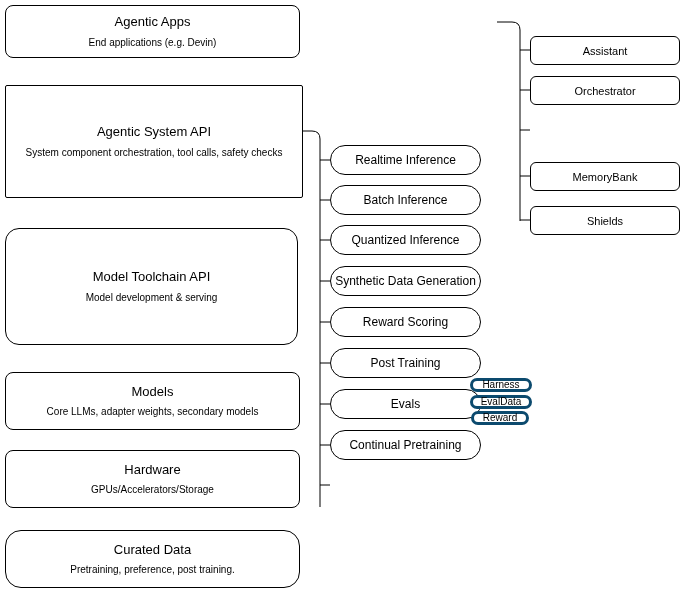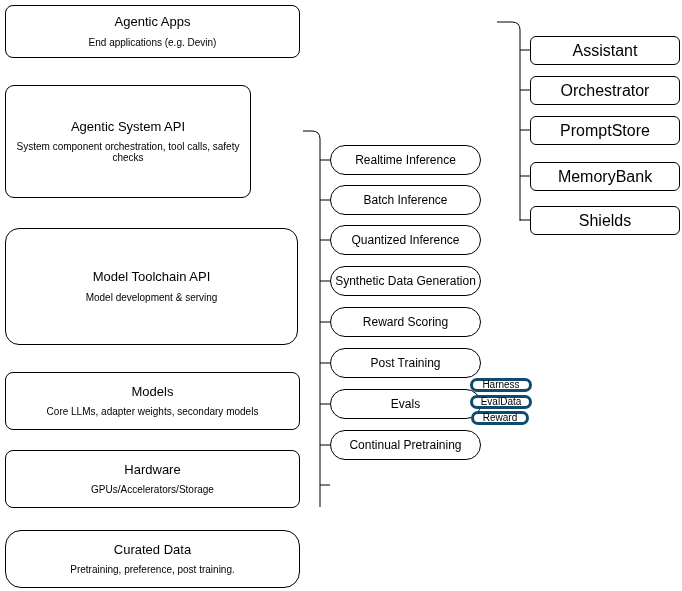--- a/index.html
+++ b/index.html
@@ -24,21 +24,21 @@
   }
   .lbox{gap:7px;padding:0 10px;}
   .lbox .title{font-size:13px;line-height:1.1;}
   .lbox .subtitle{font-size:10px;line-height:1.1;}
   .mbox{
     left:330px;width:151px;height:30px;
     border-radius:15px;font-size:12px;
   }
   .rbox{
     left:530px;width:150px;height:29px;
-    border-radius:6px;font-size:16px;
+    border-radius:6px;font-size:11px;
   }
   .pill{
     position:absolute;height:14px;
     background:#fff;border:3px solid #0c4a6e;border-radius:8px;
     display:flex;align-items:center;justify-content:center;
     font-size:10px;line-height:1;
   }
 </style>
 </head>
 <body>
@@ -50,21 +50,21 @@
     <path d="M320 160 H330 M320 200 H330 M320 240 H330 M320 281 H330 M320 322 H330 M320 363 H330 M320 404 H330 M320 445 H330 M320 485 H330" fill="none" stroke="#000" stroke-width="1"></path>
     <path d="M497 22 H512 Q520 22 520 30 V221" fill="none" stroke="#000" stroke-width="1"></path>
     <path d="M520 50 H530 M520 90 H530 M520 130 H530 M520 176 H530 M520 220 H530" fill="none" stroke="#000" stroke-width="1"></path>
   </svg>
 
   <div class="node lbox" style="left:5px;top:5px;width:295px;height:53px;border-radius:8px;">
     <div class="title">Agentic Apps</div>
     <div class="subtitle">End applications (e.g. Devin)</div>
   </div>
 
-  <div class="node lbox" style="left:5px;top:85px;width:246px;height:113px;border-radius:9px;">
+  <div class="node lbox" style="left:5px;top:85px;width:298px;height:113px;border-radius:2px;">
     <div class="title">Agentic System API</div>
     <div class="subtitle">System component orchestration, tool calls, safety checks</div>
   </div>
 
   <div class="node lbox" style="left:5px;top:228px;width:293px;height:117px;border-radius:14px;">
     <div class="title">Model Toolchain API</div>
     <div class="subtitle">Model development &amp; serving</div>
   </div>
 
   <div class="node lbox" style="left:5px;top:372px;width:295px;height:58px;border-radius:8px;">
@@ -90,17 +90,16 @@
   <div class="node mbox" style="top:348px;">Post Training</div>
   <div class="node mbox" style="top:389px;">Evals</div>
   <div class="node mbox" style="top:430px;">Continual Pretraining</div>
 
   <div class="pill" style="left:470px;top:378px;width:62px;">Harness</div>
   <div class="pill" style="left:470px;top:395px;width:62px;">EvalData</div>
   <div class="pill" style="left:471px;top:411px;width:58px;">Reward</div>
 
   <div class="node rbox" style="top:36px;">Assistant</div>
   <div class="node rbox" style="top:76px;">Orchestrator</div>
-  <div class="node rbox" style="top:116px;">PromptStore</div>
   <div class="node rbox" style="top:162px;">MemoryBank</div>
   <div class="node rbox" style="top:206px;">Shields</div>
 
 </div>
 
 </body></html>

